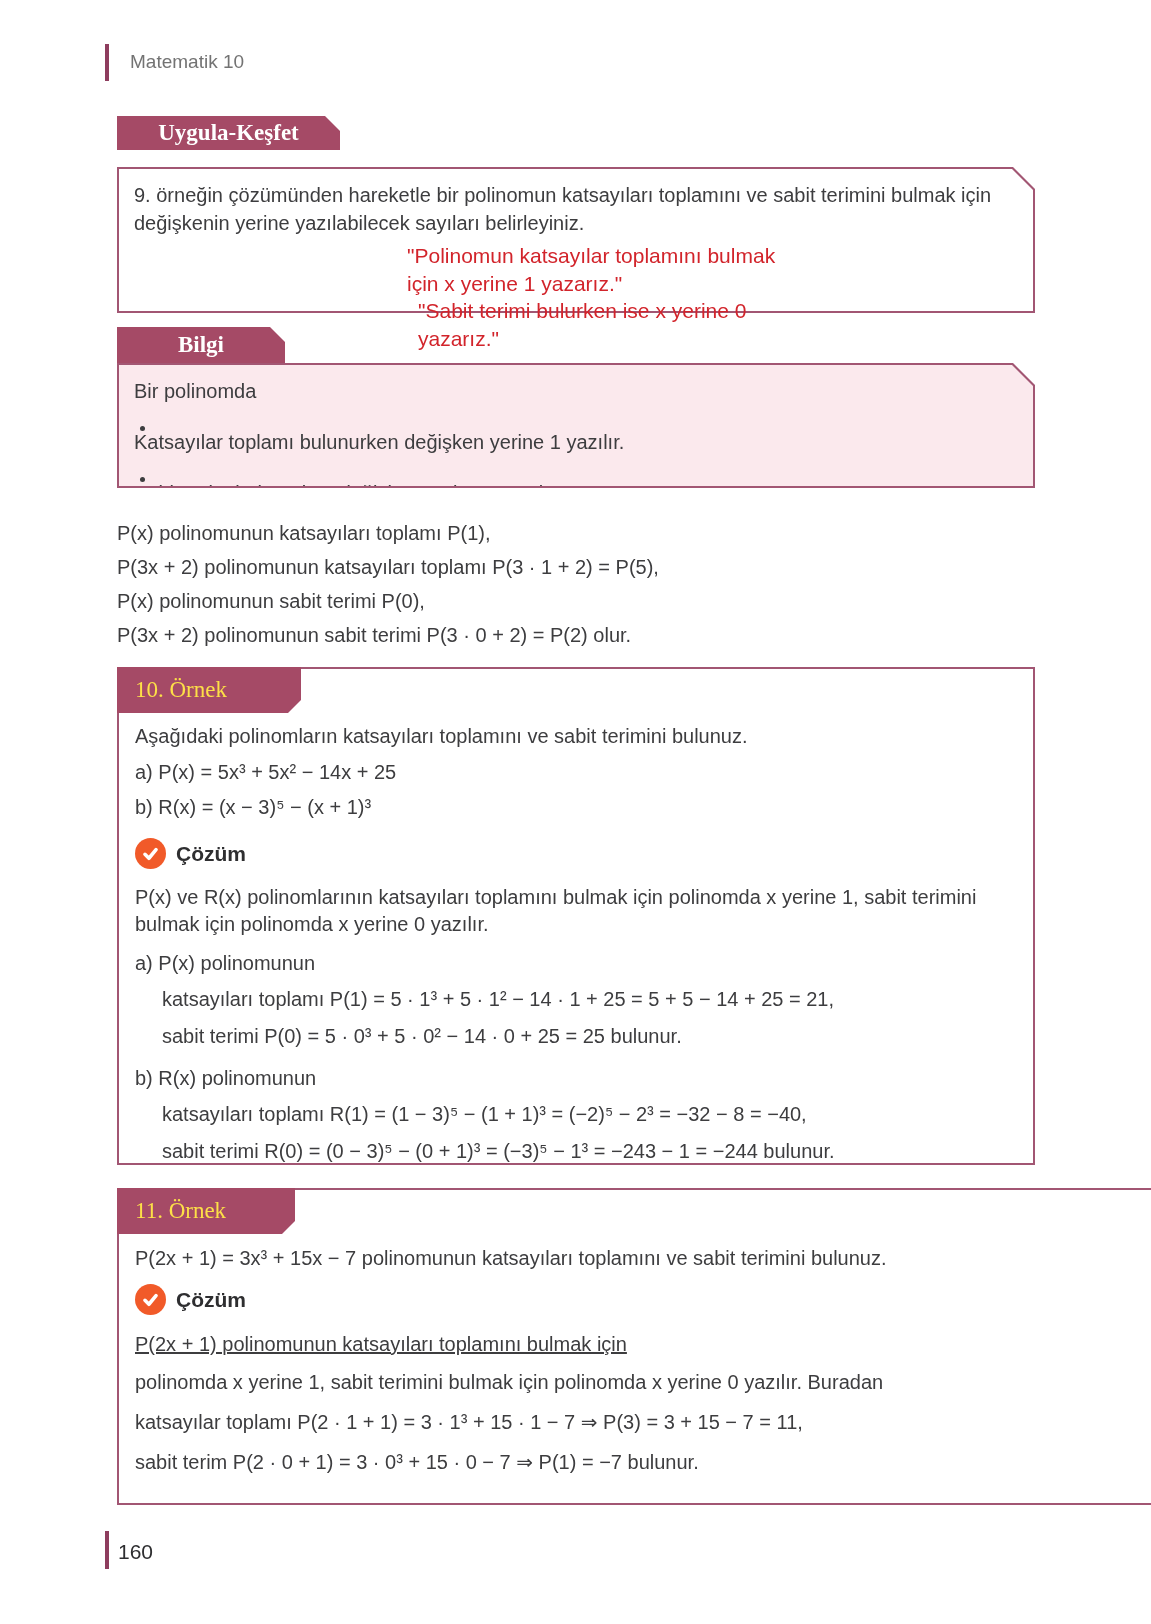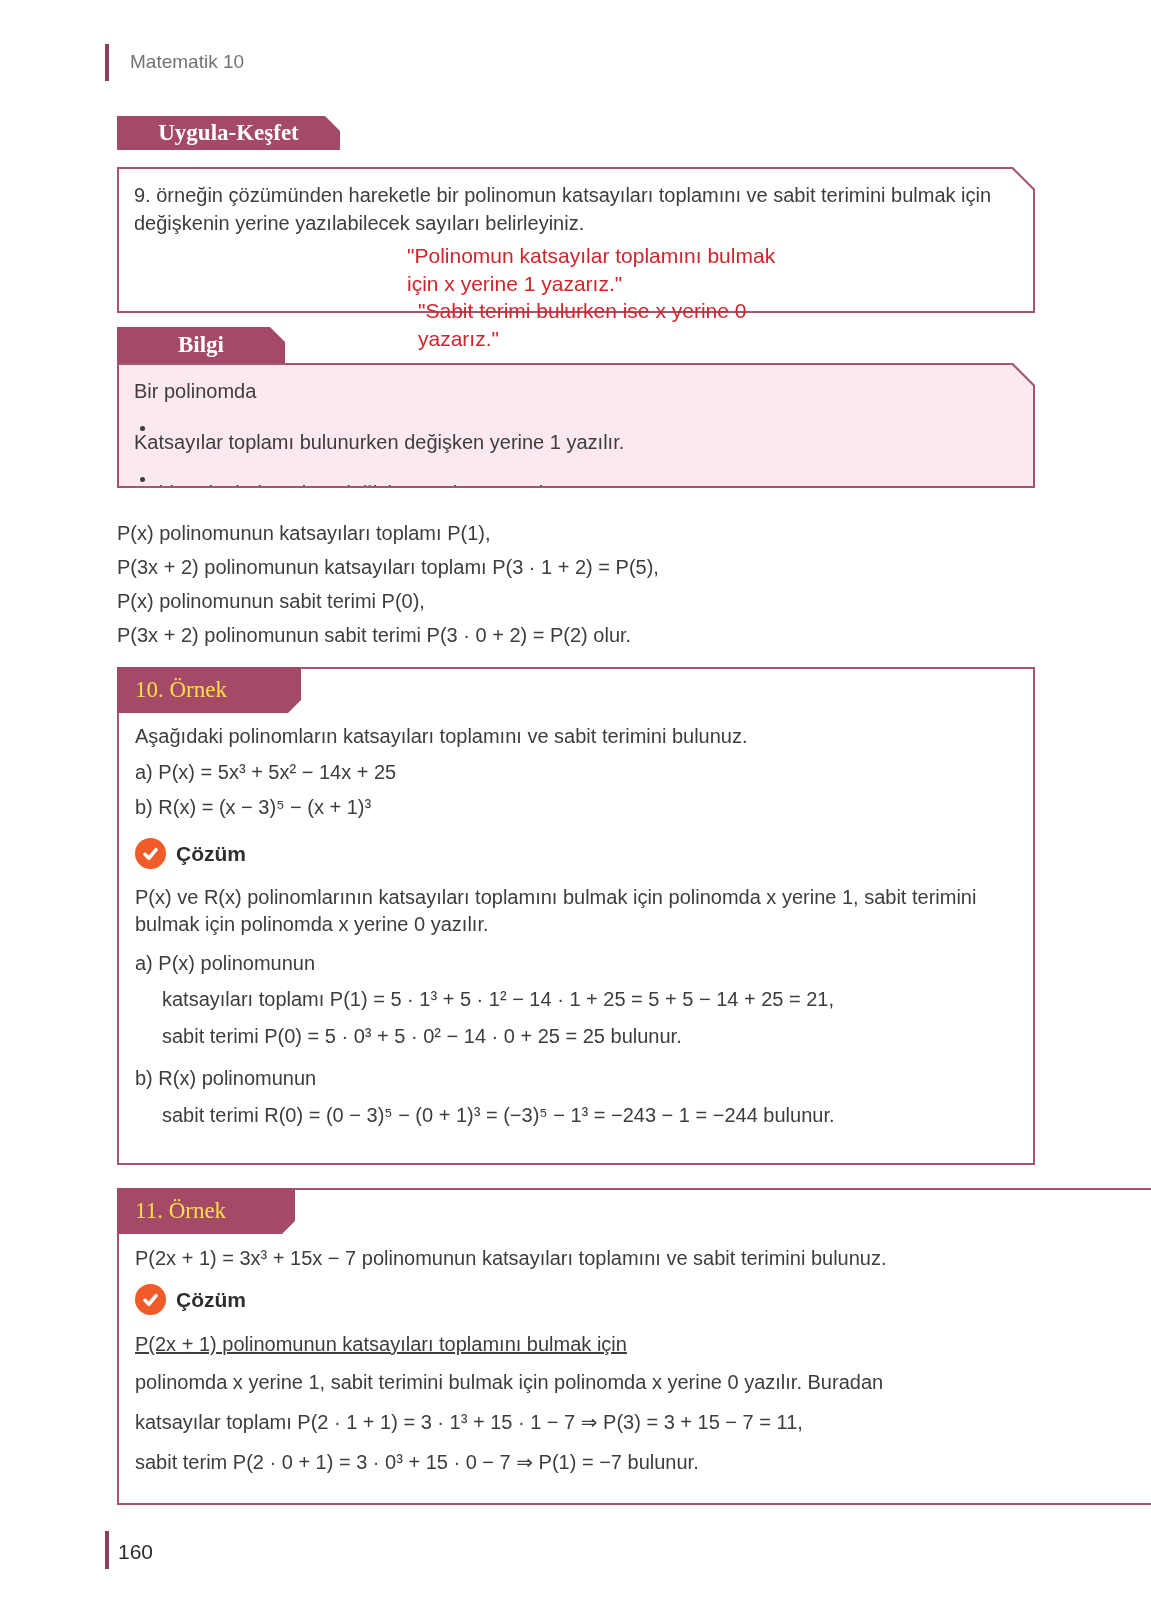--- a/index.html
+++ b/index.html
@@ -130,20 +130,21 @@
             <path d="M5 13l5 5 9-11" stroke="#ffffff" stroke-width="4.5" fill="none" stroke-linecap="round" stroke-linejoin="round"></path>
           </svg>
       </span>
       <span class="cozum-label">Çözüm</span>
     </div>
     <div style="margin-top:15px;line-height:27px;">P(x) ve R(x) polinomlarının katsayıları toplamını bulmak için polinomda x yerine 1, sabit terimini bulmak için polinomda x yerine 0 yazılır.</div>
     <div class="math" style="margin-top:14px;">a)  P(x) polinomunun</div>
     <div class="math indent" style="margin-top:13px;">katsayıları toplamı P(1) = 5 · 1³ + 5 · 1² − 14 · 1 + 25 = 5 + 5 − 14 + 25 = 21,</div>
     <div class="math indent" style="margin-top:14px;">sabit terimi P(0) = 5 · 0³ + 5 · 0² − 14 · 0 + 25 = 25 bulunur.</div>
     <div class="math" style="margin-top:19px;">b)  R(x) polinomunun</div>
+    <div class="math indent" style="margin-top:13px;">katsayıları toplamı R(1) = (1 − 3)⁵ − (1 + 1)³ = (−2)⁵ − 2³ = −32 − 8 = −40,</div>
     <div class="math indent" style="margin-top:14px;">sabit terimi R(0) = (0 − 3)⁵ − (0 + 1)³ = (−3)⁵ − 1³ = −243 − 1 = −244 bulunur.</div>
   </div>
 </div>
 
 <div class="abs ornek-box" style="left:117px;top:1188px;width:1050px;height:317px;">
   <div class="badge-ornek abs" style="left:-2px;top:-2px;width:160px;height:46px;">
     <span>11. Örnek</span>
   </div>
   <div style="padding:57px 20px 0 16px;">
     <div class="math">P(2x + 1) = 3x³ + 15x − 7 polinomunun katsayıları toplamını ve sabit terimini bulunuz.</div>

